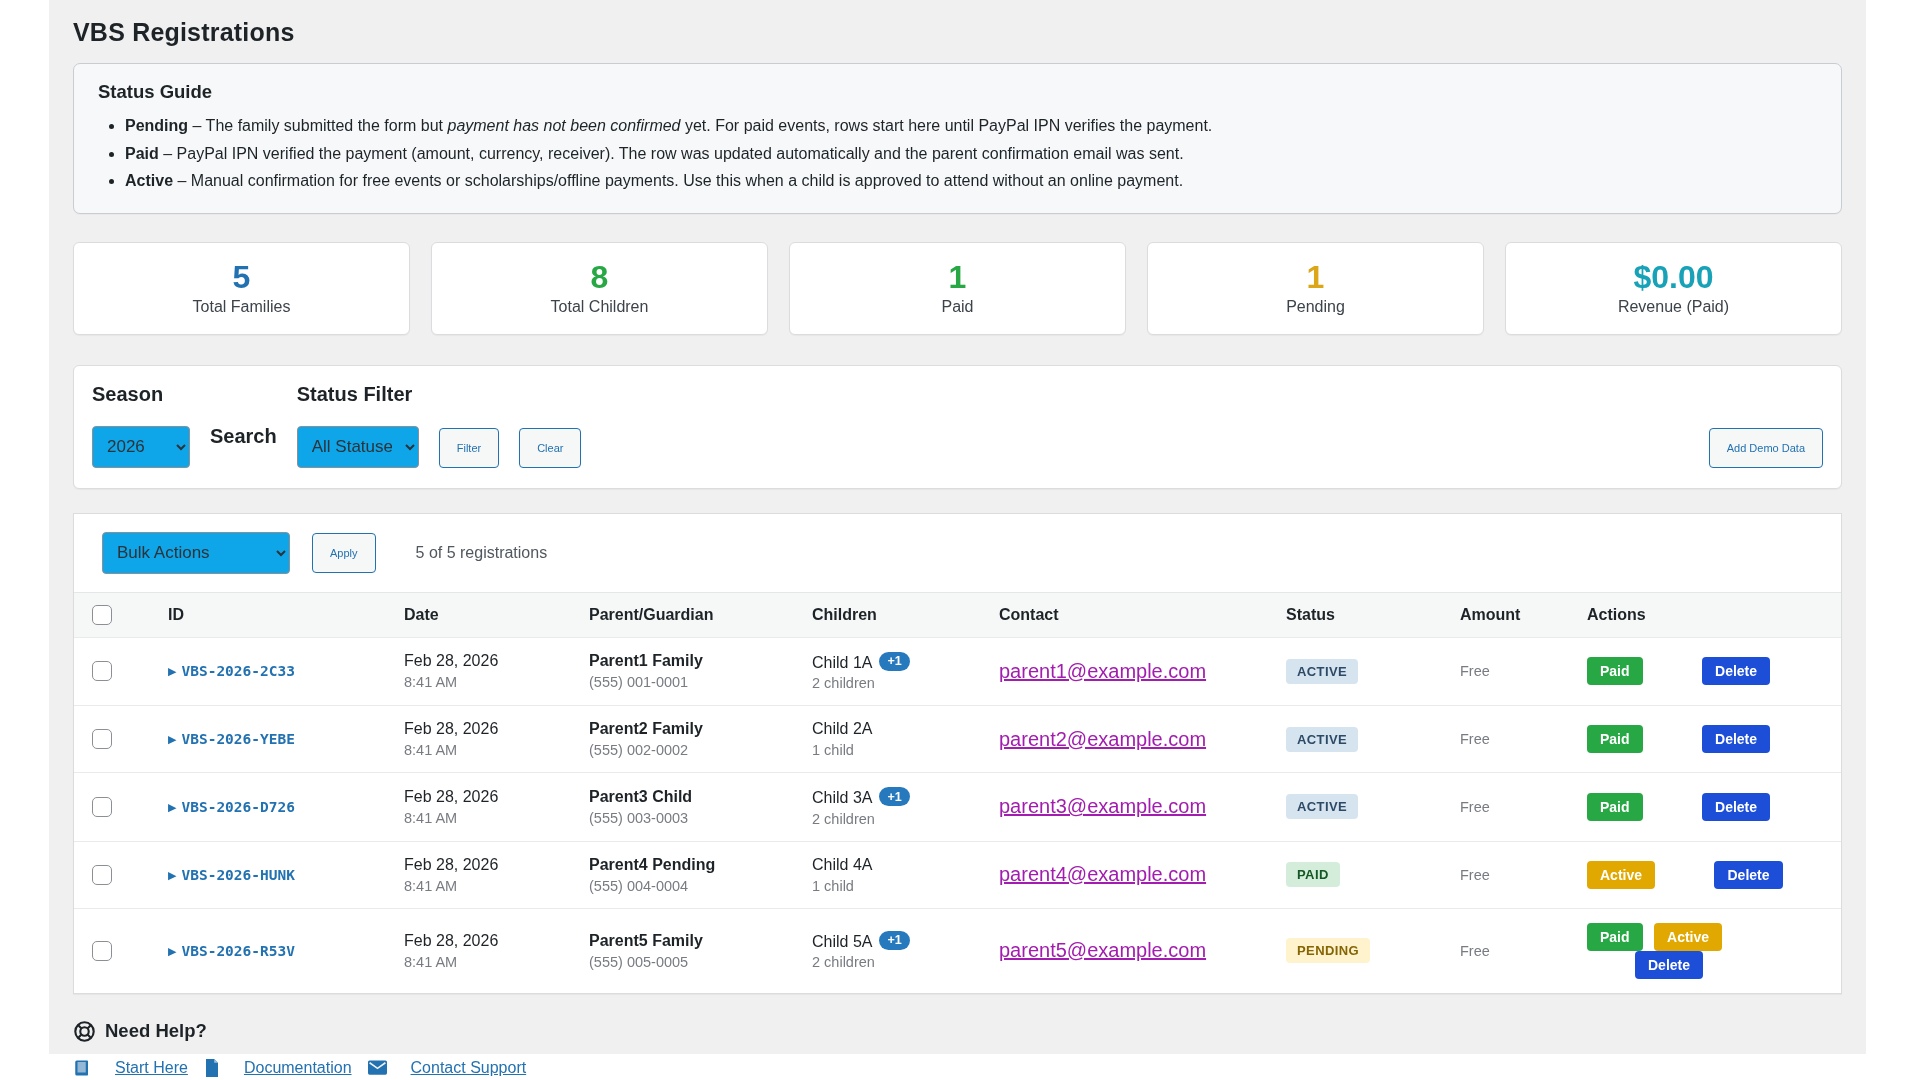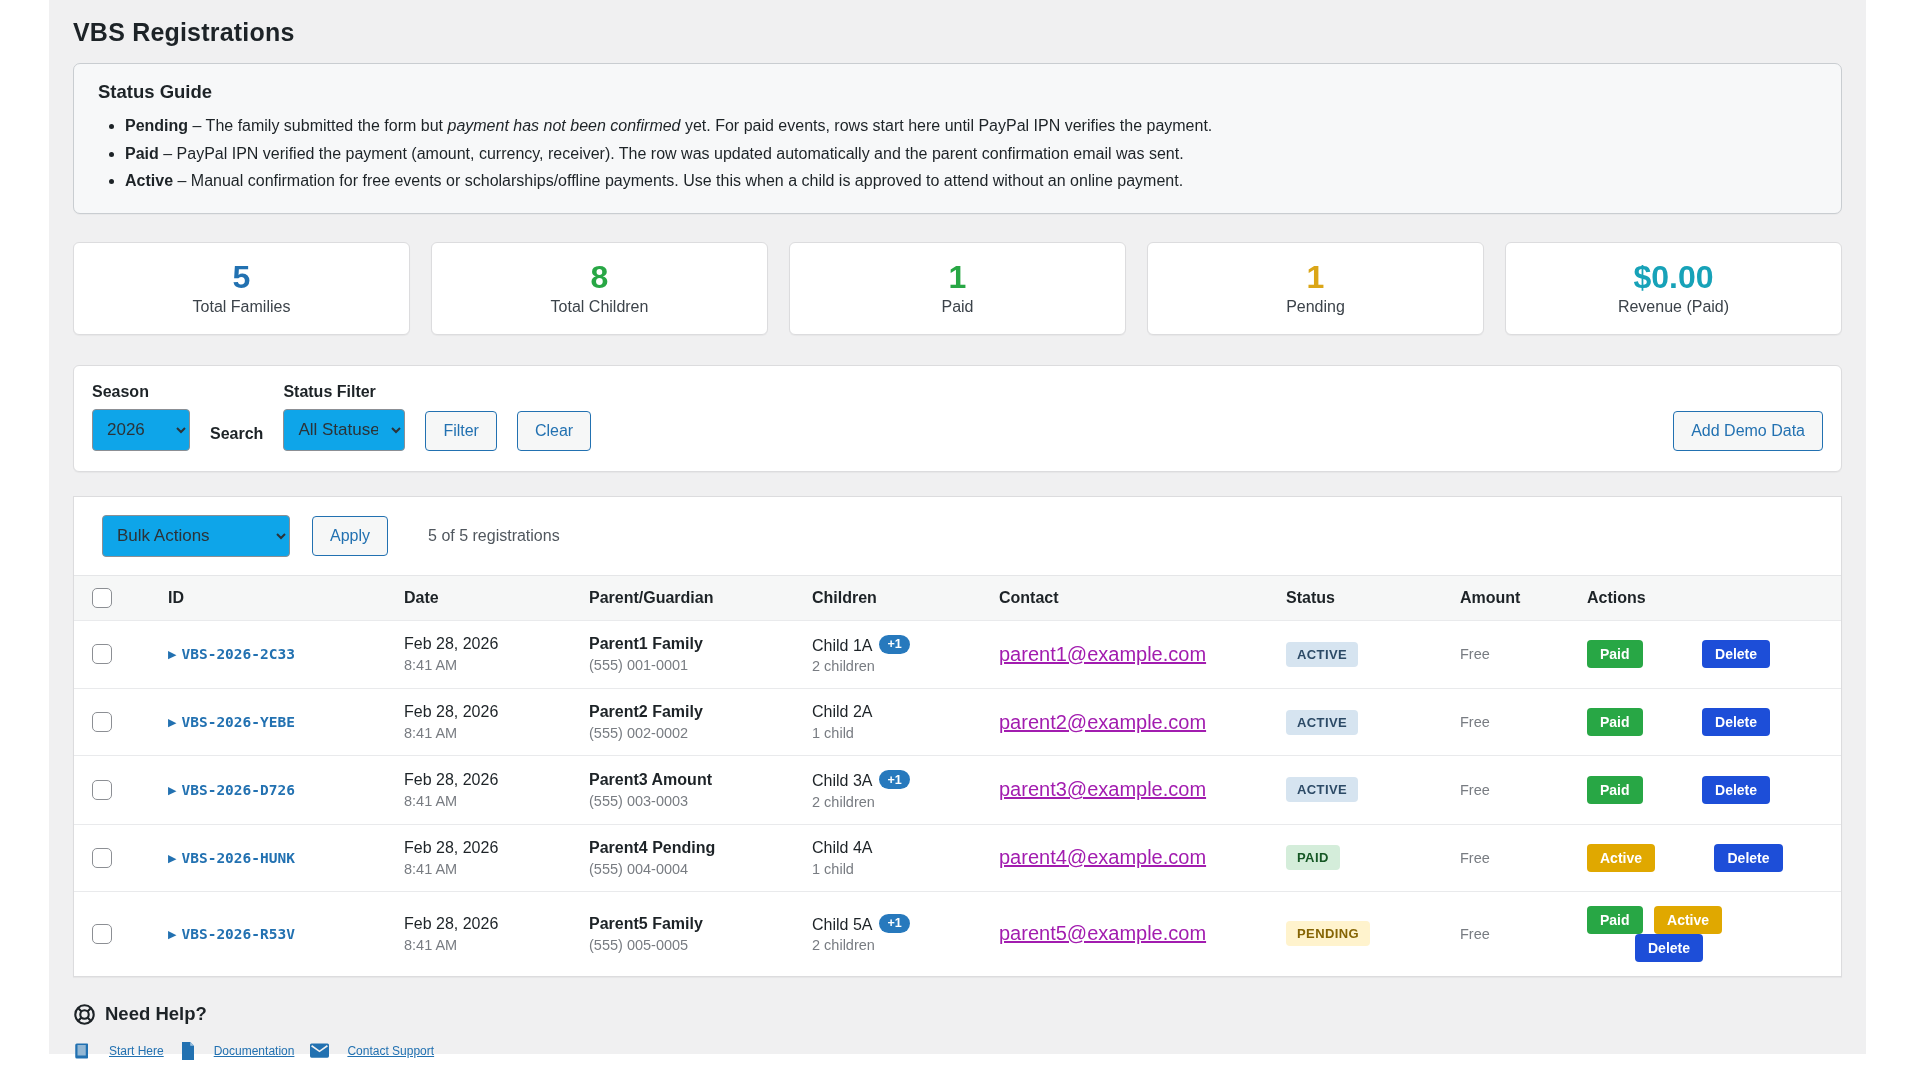--- a/index.html
+++ b/index.html
@@ -26,31 +26,31 @@
                height:93px; display:flex; flex-direction:column; align-items:center;
                justify-content:center; box-shadow:0 1px 1px rgba(0,0,0,.04); }
   .stat-value { font-size:32px; font-weight:700; line-height:1.1; }
   .stat-label { font-size:16px; color:#3c434a; margin-top:3px; }
 
   
   .filter-card { margin-top:30px; background:#fff; border:1px solid #dcdcde; border-radius:6px;
                  padding:17px 18px 20px; display:flex; align-items:flex-end; gap:20px;
                  box-shadow:0 1px 1px rgba(0,0,0,.04); }
   .f-group { display:flex; flex-direction:column; }
-  .f-label { font-size:16px; font-weight:600; margin-bottom:8px; color:#1d2327; }
+  .f-label { font-size:20px; font-weight:600; margin-bottom:20px; color:#1d2327; }
   .f-select, .f-input { height:42px; border:1px solid #8c8f94; border-radius:4px;
                         background:#0ea5e9; font-size:17px; color:#2c3338; padding:0 10px;
                         font-family:"Liberation Sans", sans-serif; }
   .season-select { width:98px; }
   .search-input  { width:337px; }
   .search-input::placeholder { color:#8c8f94; }
   .status-select { width:122px; }
   .bulk-select   { width:188px; }
   .btn { height:40px; padding:0 17px; background:#f6f7f7; border:1px solid #2271b1;
-         color:#2271b1; border-radius:4px; font-size:16px; cursor:pointer;
+         color:#2271b1; border-radius:4px; font-size:11px; cursor:pointer;
          font-family:"Liberation Sans", sans-serif; }
   .add-demo { margin-left:auto; }
 
   
   .table-card { margin-top:24px; background:#fff; border:1px solid #dcdcde; border-radius:0;
                 overflow:hidden; box-shadow:0 1px 1px rgba(0,0,0,.04); }
   .toolbar { display:flex; align-items:center; gap:22px; padding:18px 18px 18px 28px; }
   .count { font-size:16px; color:#50575e; margin-left:18px; }
 
   table.reg-table { width:100%; border-collapse:collapse; }
@@ -83,22 +83,22 @@
   .abtn { border:none; border-radius:4px; color:#fff; font-size:14px; font-weight:600;
           padding:6px 13px; margin-right:7px; cursor:pointer; font-family:"Liberation Sans", sans-serif; }
   .abtn-paid   { background:#28a745; }
   .abtn-active { background:#e0a800; }
   .abtn-delete { background:#1d4ed8;margin-left:48px; }
 
   
   .help-section { margin-top:26px; }
   .help-title-row { display:flex; align-items:center; gap:9px; font-size:18.5px; font-weight:700; }
   .help-links { margin-top:16px; display:flex; gap:16px; align-items:center; }
-  .help-link { display:inline-flex; align-items:center; gap:18px; color:#2271b1;
-               font-size:12px; text-decoration:underline; cursor:pointer; }
+  .help-link { display:inline-flex; align-items:center; gap:24px; color:#2271b1;
+               font-size:16px; text-decoration:underline; cursor:pointer; }
   .link-icon { display:inline-flex; }
 </style>
 </head>
 <body>
 
 <div class="admin-wrap">
 
   <h1 class="page-title">VBS Registrations</h1>
 
   <section class="status-guide">
@@ -247,21 +247,21 @@
         <tr>
           <td class="col-cb">
               <input type="checkbox" style="">
             </td>
           <td><span class="expand">▶</span><a class="rid">VBS-2026-D726</a></td>
           <td>
               <div class="cell-primary">Feb 28, 2026</div>
               <div class="cell-secondary">8:41 AM</div>
             </td>
           <td>
-              <div class="cell-primary strong">Parent3 Amount</div>
+              <div class="cell-primary strong">Parent3 Child</div>
               <div class="cell-secondary">(555) 003-0003</div>
             </td>
           <td>
               <div class="cell-primary"><span>Child 3A</span><span class="plus-badge">+1</span></div>
               <div class="cell-secondary">2 children</div>
             </td>
           <td><a class="email">parent3@example.com</a></td>
           <td><span class="badge badge-active">ACTIVE</span></td>
           <td><span class="cell-secondary amount">Free</span></td>
           <td>

